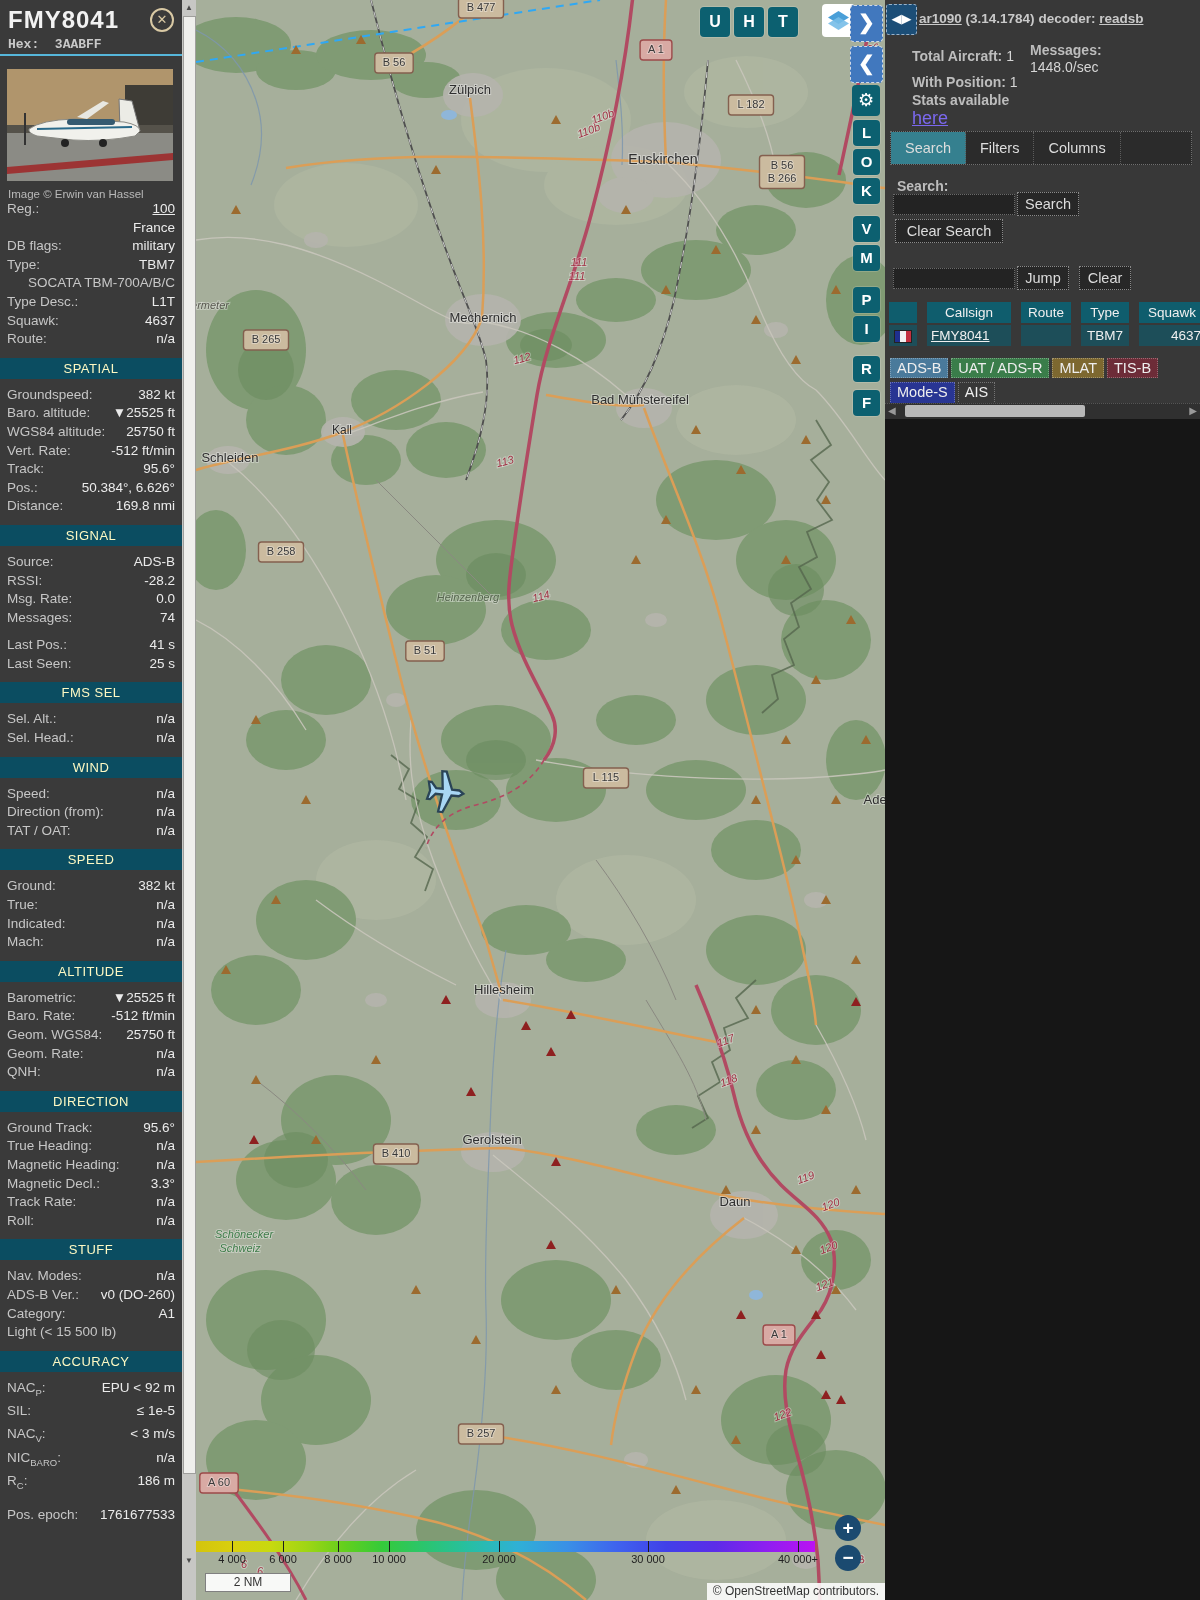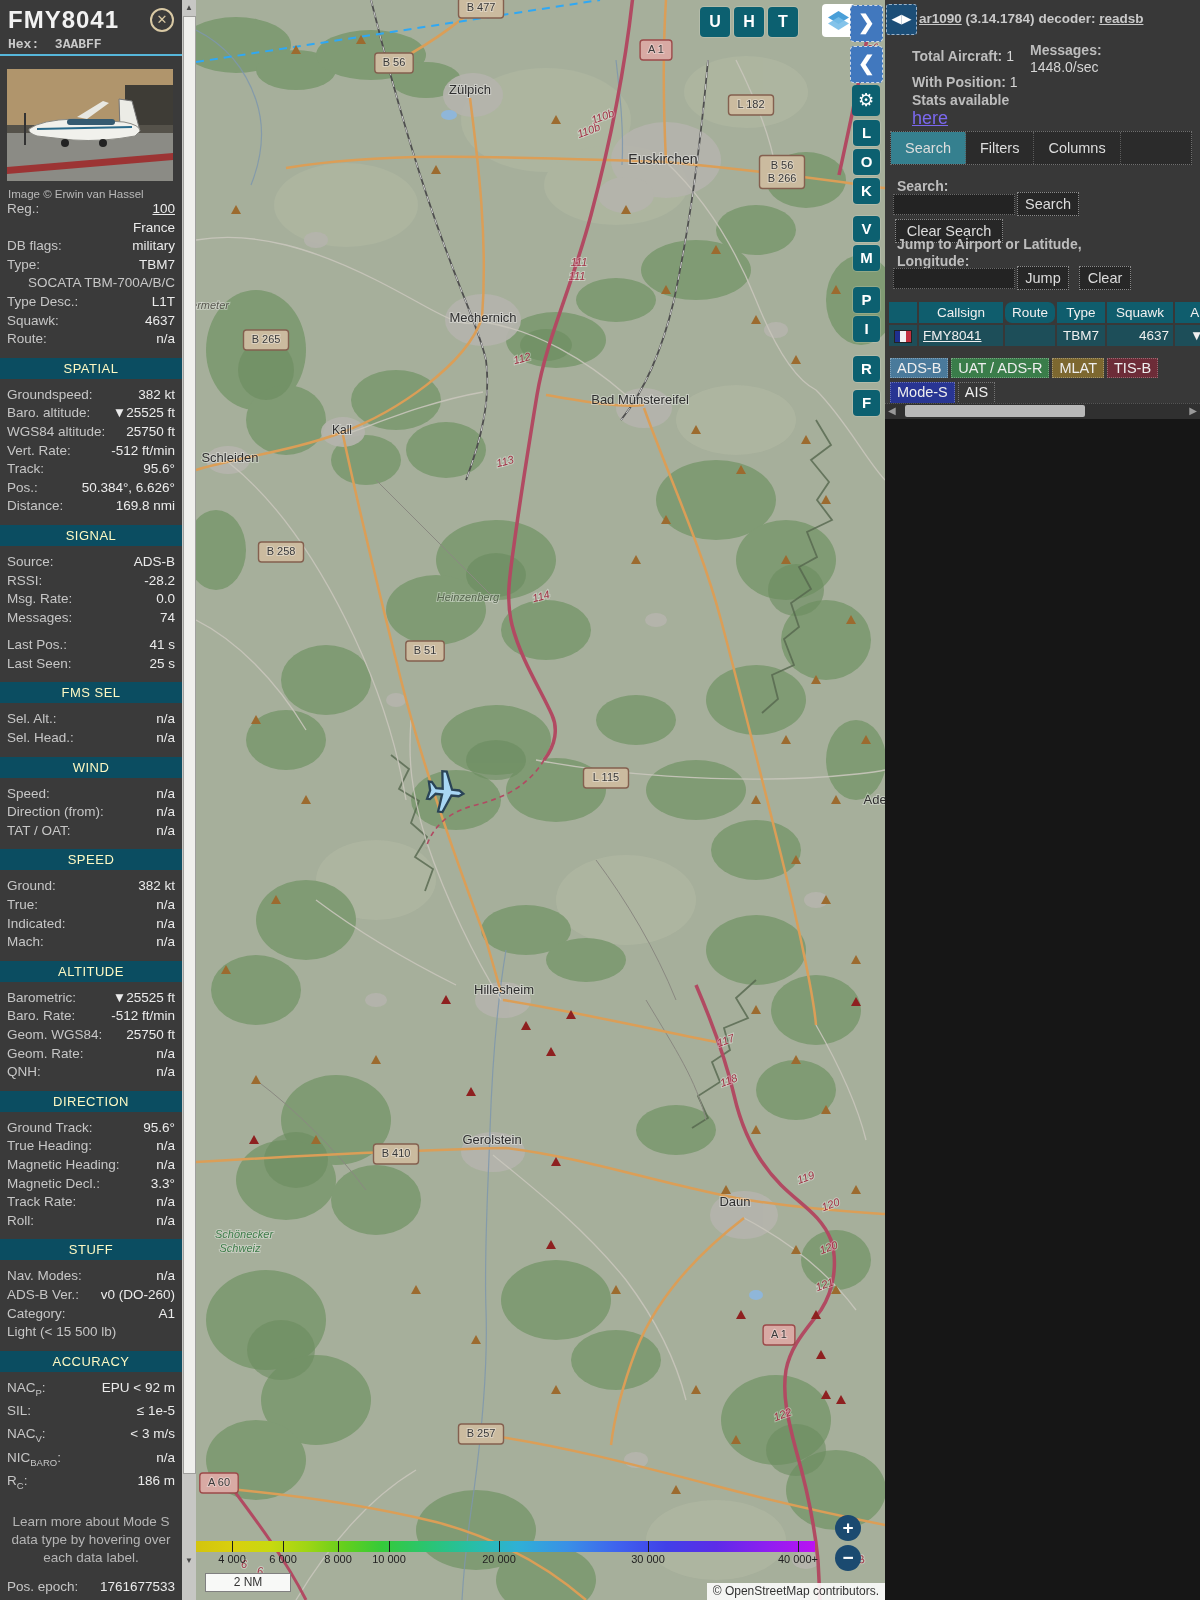--- a/index.html
+++ b/index.html
@@ -56,21 +56,21 @@
   #rp-here{position:absolute;left:27px;top:108px;font-size:18px;color:#7b68ee;text-decoration:underline;cursor:pointer;}
   #rp-tabs{position:absolute;left:5px;top:131px;width:300px;height:32px;border:1px dotted #6f6f6f;display:flex;background:#2b2b2b;}
   .tab{padding:0 14px;line-height:32px;font-size:14.5px;color:#ddd;border-right:1px dotted #5c5c5c;cursor:pointer;}
   .tab.active{background:#35808f;}
   #rp-search-label{position:absolute;left:12px;top:178px;font-size:14px;}
   .rp-input{position:absolute;width:116px;height:17px;background:#232323;border:1px dotted #6a6a6a;}
   .rp-btn{position:absolute;background:#272727;border:1px dotted #8a8a8a;color:#ddd;font-size:14.5px;text-align:center;cursor:pointer;font-family:"Liberation Sans",sans-serif;}
   #rp-jump-label{position:absolute;left:12px;top:236px;width:250px;font-size:14px;line-height:17px;}
   #rp-table{position:absolute;left:4px;top:302px;width:311px;overflow:hidden;}
   .trow{display:flex;margin-bottom:2px;}
-  .tcell{background:#0f5d6d;color:#f0f0f0;font-size:13.5px;padding:3px 4px;margin-right:2px;text-align:center;white-space:nowrap;overflow:hidden;flex:none;}
+  .tcell{background:#0f5d6d;color:#f0f0f0;font-size:13.5px;padding:3px 4px;margin-right:10px;text-align:center;white-space:nowrap;overflow:hidden;flex:none;}
   .trow.data .tcell{background:#1d4e59;}
   .tcell.c-call{text-align:left;}
   .tcell.c-squawk,.tcell.c-alt{text-align:right;}
   .callsign-link{text-decoration:underline;cursor:pointer;}
   #flagbox{display:inline-block;width:16px;height:11px;border:1px solid #222;vertical-align:middle;background:linear-gradient(to right,#1f2f8f 33%,#f2f2f2 33%,#f2f2f2 66%,#c33040 66%);}
   #rp-badges{position:absolute;left:5px;top:356px;width:300px;display:flex;flex-wrap:wrap;}
   .badge{font-size:14.5px;color:#eee;padding:1px 6px;margin:2px 3px 2px 0;border:1px dotted rgba(255,255,255,.3);cursor:pointer;white-space:nowrap;}
   #rp-hscroll{position:absolute;left:0px;top:403px;width:315px;height:15px;background:#303030;border-top:1px dotted #555;border-bottom:1px dotted #555;}
   #rp-hscroll .thumb{position:absolute;left:20px;top:1px;width:180px;height:12px;background:#b8b8b8;border-radius:2px;}
   #rp-hscroll .harr{position:absolute;top:0;font-size:10px;color:#999;line-height:14px;cursor:pointer;}
@@ -308,21 +308,20 @@
         </div>
         <div class="row">
           <span class="lbl">NIC<sub>BARO</sub>:</span>
           <span class="val">n/a</span>
         </div>
         <div class="row">
           <span class="lbl">R<sub>C</sub>:</span>
           <span class="val">186 m</span>
         </div>
       </div>
-    <div id="sb-foot">Learn more about Mode S data type by hovering over each data label.</div>
     <div class="row" id="sb-epoch">
       <span class="lbl">Pos. epoch:</span>
       <span class="val">1761677533</span>
     </div>
   </div>
 
   <div id="lscroll">
     <div class="arr" style="top:3px">▲</div>
     <div class="thumb"></div>
     <div class="arr" style="top:1556px">▼</div>
@@ -711,29 +710,28 @@
     <div id="rp-here">here</div>
     <div id="rp-tabs">
         <div class="tab active">Search</div>
         <div class="tab">Filters</div>
         <div class="tab">Columns</div>
       </div>
     <div id="rp-search-label" class="rp-lbl">Search:</div>
     <input class="rp-input" style="left: 8px; top: 194px;" value="">
     <button class="rp-btn" style="left:132px;top:192px;width:62px;height:24px">Search</button>
     <button class="rp-btn" style="left:10px;top:219px;width:108px;height:24px">Clear Search</button>
-    <div id="rp-jump-label" class="rp-lbl">Jump to Airport or Latitude, Longitude:</div>
     <input class="rp-input" style="left: 8px; top: 268px;" value="">
     <button class="rp-btn" style="left:132px;top:266px;width:52px;height:24px">Jump</button>
     <button class="rp-btn" style="left:194px;top:266px;width:52px;height:24px">Clear</button>
     <div id="rp-table">
         <div class="trow">
           <div class="tcell" style="width: 20px;"></div>
           <div class="tcell" style="width: 76px;">Callsign</div>
-          <div class="tcell" style="width: 42px; border-radius: 7px;">Route</div>
+          <div class="tcell" style="width: 42px;">Route</div>
           <div class="tcell" style="width: 40px;">Type</div>
           <div class="tcell" style="width: 58px;">Squawk</div>
           <div class="tcell" style="width: 62px;">Alt. (ft)</div>
         </div>
         <div class="trow data">
           <div class="tcell " style="width: 20px;"><span id="flagbox"></span></div>
           <div class="tcell c-call" style="width: 76px;"><span class="callsign-link">FMY8041</span></div>
           <div class="tcell " style="width: 42px;"></div>
           <div class="tcell " style="width: 40px;">TBM7</div>
           <div class="tcell c-squawk" style="width: 58px;">4637</div>

